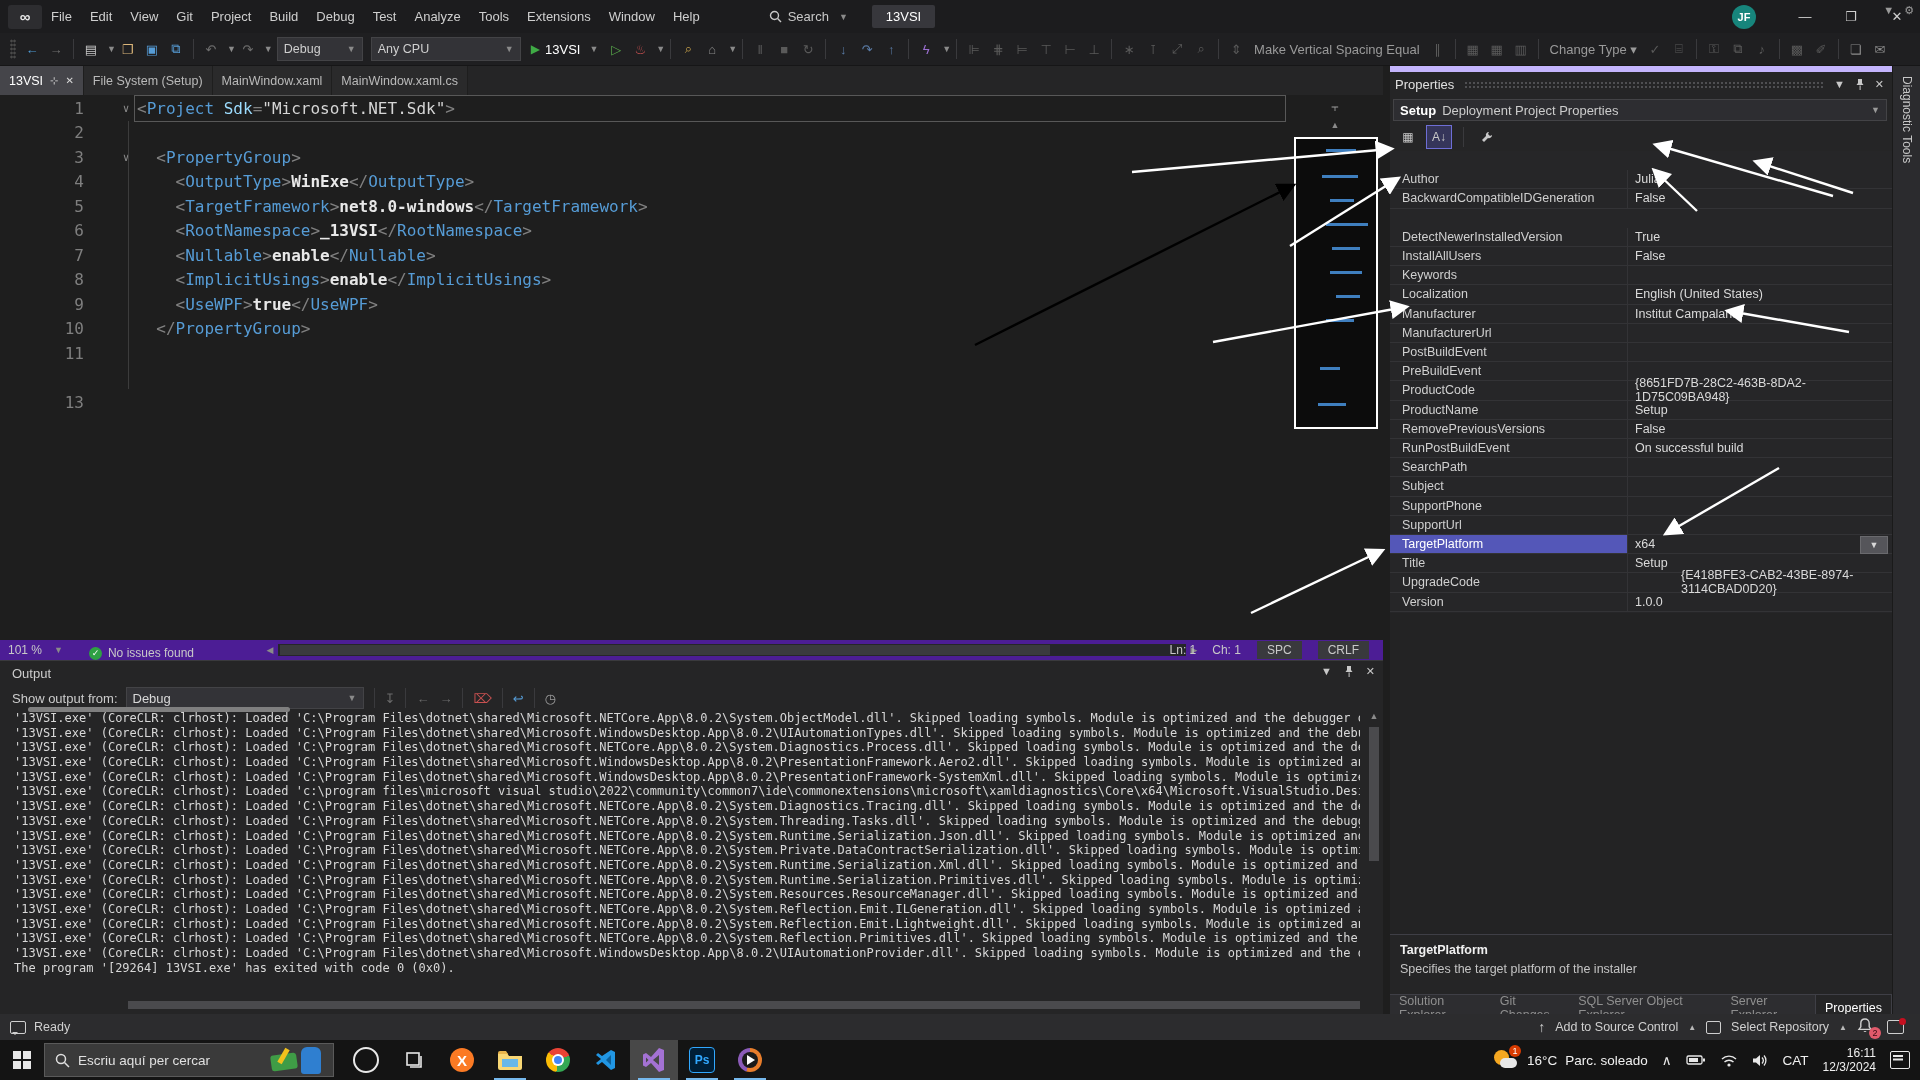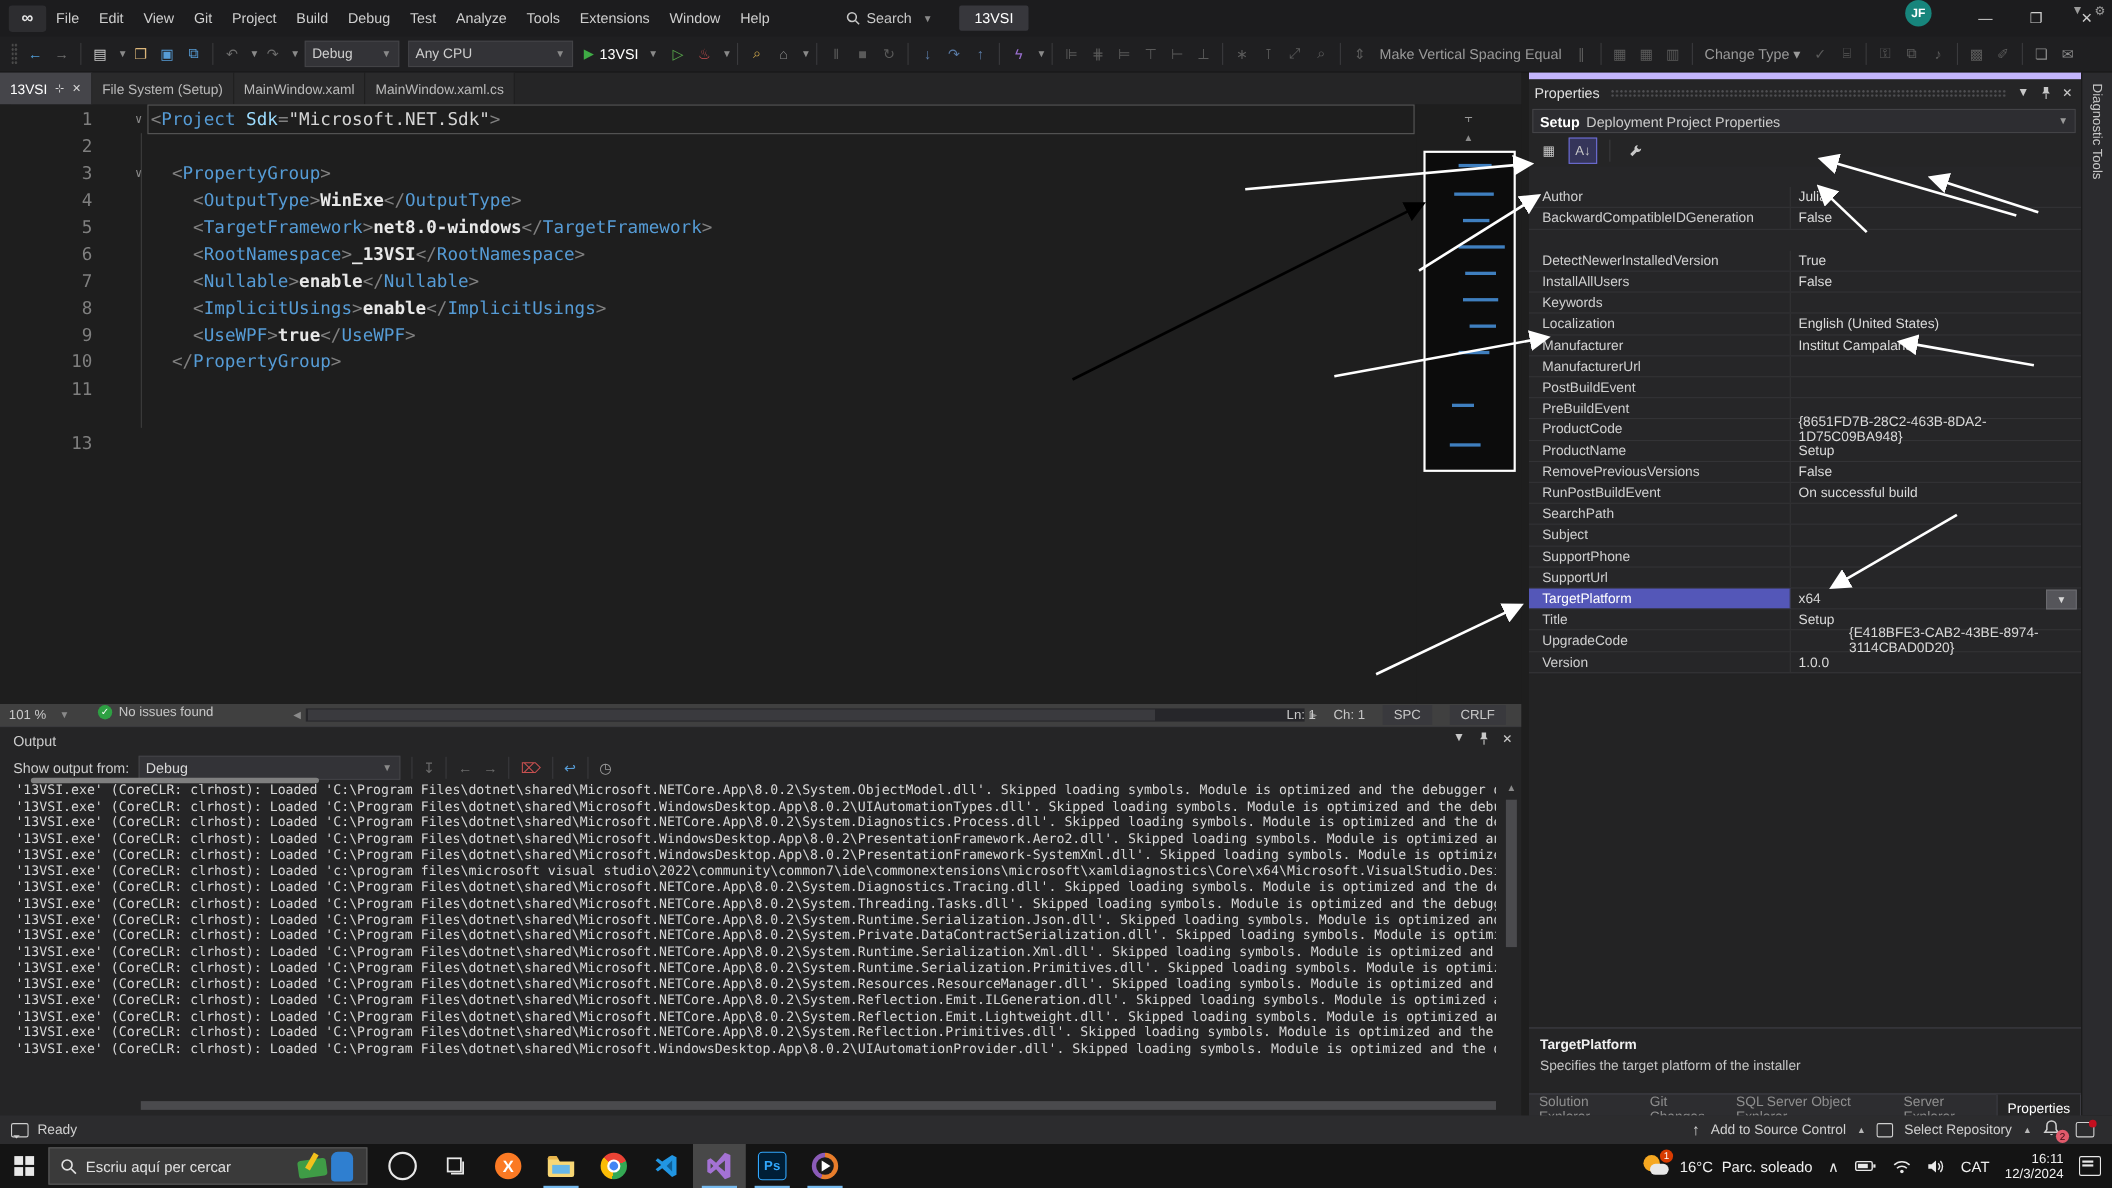--- a/index.html
+++ b/index.html
@@ -6,21 +6,21 @@
   #app{position:relative;width:1920px;height:1080px;background:#1e1e1e;overflow:hidden;
        font-family:"Liberation Sans",sans-serif;color:#cccccc;font-size:13px;}
   .abs{position:absolute;}
   
   #titlebar{left:0;top:0;width:1920px;height:33px;background:#1c1c1e;display:flex;align-items:center;}
   #vs-logo{width:34px;height:24px;margin-left:8px;display:flex;align-items:center;justify-content:center;
            background:#2d2d30;border-radius:3px;color:#e8e8e8;font-size:15px;font-weight:bold;}
   .menu-item{padding:0 9px;height:33px;display:flex;align-items:center;color:#cfcfcf;cursor:default;}
   #title-search{display:flex;align-items:center;gap:6px;margin-left:60px;color:#c8c8c8;}
   #title-badge{margin-left:24px;background:#37373c;color:#ffffff;padding:4px 14px;border-radius:2px;}
-  #titlebar-right{margin-left:auto;display:flex;}
+  #titlebar-right{margin-left:auto;display:flex;align-items:center;}
   #avatar{width:24px;height:24px;border-radius:50%;background:#17857c;color:#fff;display:flex;
           align-items:center;justify-content:center;font-size:11px;font-weight:bold;margin-right:26px;}
   .winbtn{width:46px;height:33px;display:flex;align-items:center;justify-content:center;color:#cfcfcf;font-size:13px;}
   
   #toolbar{left:0;top:33px;width:1920px;height:33px;background:#1f1f21;border-bottom:1px solid #161617;
            display:flex;align-items:center;padding-left:6px;box-sizing:border-box;}
   .tb-icon{min-width:20px;height:22px;display:flex;align-items:center;justify-content:center;
            font-size:13px;margin:0 2px;border-radius:2px;}
   .tb-sep{width:1px;height:20px;background:#3a3a3d;margin:0 5px;}
   .tb-grip{width:6px;height:20px;margin:0 4px;background:radial-gradient(#4a4a4a 1px,transparent 1.2px);
@@ -49,21 +49,21 @@
   .tk-t{color:#e8e8e8;font-weight:bold;}.tk-p{color:#d4d4d4;}
   #cur-line{left:134px;top:95px;width:1150px;height:25px;border:1px solid #585858;}
   #indent-guide{left:128px;top:121px;width:1px;height:268px;background:#3c3c3c;}
   
   #map-col{left:1288px;top:95px;width:95px;height:545px;background:#1e1e1e;}
   #map-split{left:1322px;top:100px;width:26px;height:16px;color:#9a9a9a;font-size:12px;text-align:center;}
   #map-up{left:1326px;top:120px;width:18px;height:12px;color:#8a8a8a;font-size:9px;text-align:center;}
   #map-box{left:1294px;top:137px;width:84px;height:292px;background:#0c0c0c;border:2px solid #ffffff;box-sizing:border-box;}
   .map-mark{position:absolute;height:3px;background:#3f7fbf;}
   
-  #editor-status{left:0;top:640px;width:1383px;height:20px;background:#404040;display:flex;align-items:flex-start;
+  #editor-status{left:0;top:640px;width:1383px;height:20px;background:#4c1d95;display:flex;align-items:flex-end;
                  font-size:12px;color:#c8c8c8;}
   #zoom-box{display:flex;align-items:center;gap:8px;padding:0 8px;height:20px;}
   #issues{display:flex;align-items:center;gap:6px;margin-left:18px;}
   #issues .dot{width:13px;height:13px;border-radius:50%;background:#2ea043;color:#fff;font-size:9px;
                display:flex;align-items:center;justify-content:center;}
   #hscroll-ed{position:absolute;left:262px;top:3px;width:940px;height:14px;display:flex;align-items:center;}
   #hscroll-ed .arr{width:16px;color:#8a8a8a;font-size:9px;text-align:center;}
   #hscroll-ed .track{flex:1;height:12px;background:#26262a;position:relative;}
   #hscroll-ed .thumb{position:absolute;left:2px;top:1px;width:770px;height:10px;background:#3a3a3e;}
   #edstat-right{position:absolute;right:14px;top:0;height:20px;display:flex;align-items:center;gap:16px;}
@@ -440,20 +440,21 @@
         <div class="out-line">'13VSI.exe' (CoreCLR: clrhost): Loaded 'C:\Program Files\dotnet\shared\Microsoft.NETCore.App\8.0.2\System.Threading.Tasks.dll'. Skipped loading symbols. Module is optimized and the debugger option 'Just My Code' is enabled.</div>
         <div class="out-line">'13VSI.exe' (CoreCLR: clrhost): Loaded 'C:\Program Files\dotnet\shared\Microsoft.NETCore.App\8.0.2\System.Runtime.Serialization.Json.dll'. Skipped loading symbols. Module is optimized and the debugger option 'Just My Code' is enabled.</div>
         <div class="out-line">'13VSI.exe' (CoreCLR: clrhost): Loaded 'C:\Program Files\dotnet\shared\Microsoft.NETCore.App\8.0.2\System.Private.DataContractSerialization.dll'. Skipped loading symbols. Module is optimized and the debugger option 'Just My Code' is enabled.</div>
         <div class="out-line">'13VSI.exe' (CoreCLR: clrhost): Loaded 'C:\Program Files\dotnet\shared\Microsoft.NETCore.App\8.0.2\System.Runtime.Serialization.Xml.dll'. Skipped loading symbols. Module is optimized and the debugger option 'Just My Code' is enabled.</div>
         <div class="out-line">'13VSI.exe' (CoreCLR: clrhost): Loaded 'C:\Program Files\dotnet\shared\Microsoft.NETCore.App\8.0.2\System.Runtime.Serialization.Primitives.dll'. Skipped loading symbols. Module is optimized and the debugger option 'Just My Code' is enabled.</div>
         <div class="out-line">'13VSI.exe' (CoreCLR: clrhost): Loaded 'C:\Program Files\dotnet\shared\Microsoft.NETCore.App\8.0.2\System.Resources.ResourceManager.dll'. Skipped loading symbols. Module is optimized and the debugger option 'Just My Code' is enabled.</div>
         <div class="out-line">'13VSI.exe' (CoreCLR: clrhost): Loaded 'C:\Program Files\dotnet\shared\Microsoft.NETCore.App\8.0.2\System.Reflection.Emit.ILGeneration.dll'. Skipped loading symbols. Module is optimized and the debugger option 'Just My Code' is enabled.</div>
         <div class="out-line">'13VSI.exe' (CoreCLR: clrhost): Loaded 'C:\Program Files\dotnet\shared\Microsoft.NETCore.App\8.0.2\System.Reflection.Emit.Lightweight.dll'. Skipped loading symbols. Module is optimized and the debugger option 'Just My Code' is enabled.</div>
         <div class="out-line">'13VSI.exe' (CoreCLR: clrhost): Loaded 'C:\Program Files\dotnet\shared\Microsoft.NETCore.App\8.0.2\System.Reflection.Primitives.dll'. Skipped loading symbols. Module is optimized and the debugger option 'Just My Code' is enabled.</div>
         <div class="out-line">'13VSI.exe' (CoreCLR: clrhost): Loaded 'C:\Program Files\dotnet\shared\Microsoft.WindowsDesktop.App\8.0.2\UIAutomationProvider.dll'. Skipped loading symbols. Module is optimized and the debugger option 'Just My Code' is enabled.</div>
+        <div class="out-line">The program '[29264] 13VSI.exe' has exited with code 0 (0x0).</div>
       </div>
     <div id="out-vscroll">
       <div class="arr">▲</div>
       <div class="thumb"></div>
     </div>
     <div id="out-hscroll">
       <div class="thumb"></div>
     </div>
   </div>
 

